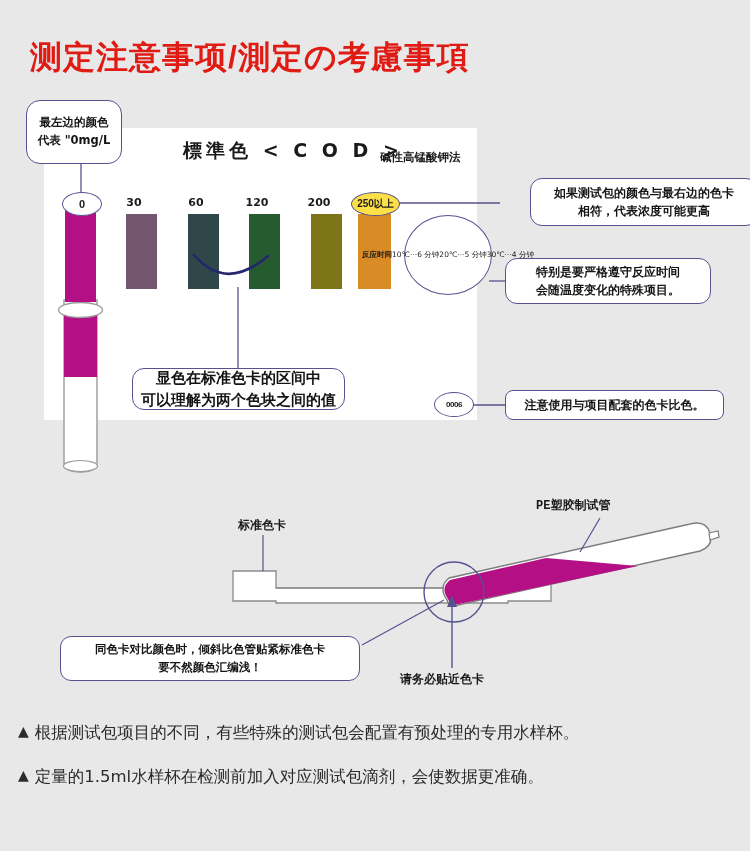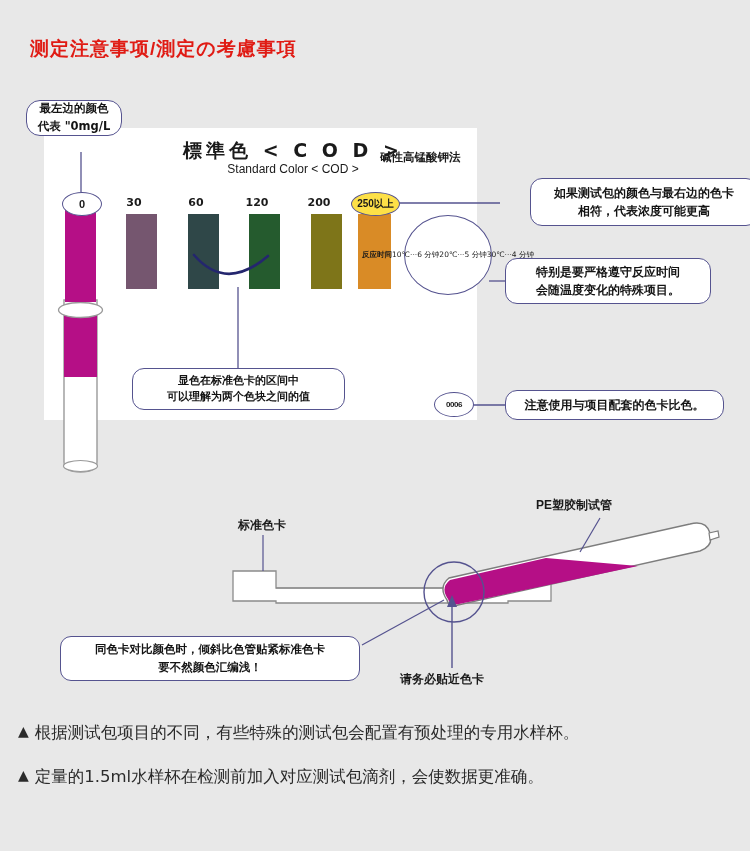--- a/index.html
+++ b/index.html
@@ -7,21 +7,21 @@
     width:750px;height:851px;
     background:#e8e8e8;
     font-family:"Liberation Sans","DejaVu Sans",sans-serif;
     overflow:hidden;position:relative;
   }
   .page{position:relative;width:750px;height:851px;}
 
   
   .title{
     position:absolute;left:30px;top:36px;
-    font-size:19px;font-weight:bold;color:#e01b14;
+    font-size:32px;font-weight:bold;color:#e01b14;
     letter-spacing:1px;white-space:nowrap;
   }
 
   
   .card-panel{
     position:absolute;left:44px;top:128px;width:433px;height:292px;
     background:#ffffff;
   }
 
   .chart-title{
@@ -81,57 +81,56 @@
   
   .callout{
     position:absolute;background:#fff;border:1.4px solid #55538f;
     border-radius:12px;color:#141414;font-weight:bold;
     display:flex;flex-direction:column;align-items:center;justify-content:center;
     text-align:center;font-family:"DejaVu Sans",sans-serif;
     box-sizing:border-box;z-index:7;
   }
   .callout span{display:block;white-space:nowrap;}
 
-  .c-left-top{left:26px;top:100px;width:96px;height:36px;font-size:11.5px;
+  .c-left-top{left:26px;top:100px;width:96px;height:64px;font-size:11.5px;
     line-height:1.55;border-radius:14px;}
   .c-right-1{left:530px;top:178px;width:228px;height:48px;font-size:12px;line-height:1.5;}
   .c-right-2{left:505px;top:258px;width:206px;height:46px;font-size:12px;line-height:1.5;}
-  .c-right-3{left:505px;top:390px;width:219px;height:30px;font-size:12px;}
-  .c-mid{left:132px;top:368px;width:213px;height:42px;font-size:11px;line-height:1.5;}
+  .c-right-3{left:505px;top:390px;width:219px;height:30px;font-size:12px;border-radius:8px;}
+  .c-mid{left:132px;top:368px;width:213px;height:42px;font-size:15px;line-height:1.5;}
   .c-bottom{left:60px;top:636px;width:300px;height:45px;font-size:11.5px;line-height:1.5;border-radius:11px;}
 
   
   svg.layer{position:absolute;left:0;top:0;width:750px;height:851px;
     pointer-events:none;overflow:visible;}
 
   
   .notes{position:absolute;left:18px;top:722px;width:715px;}
   .note{display:flex;align-items:flex-start;font-size:16.5px;color:#2b2b2b;
     margin-bottom:22px;font-family:"DejaVu Sans",sans-serif;}
   .note .tri{margin-right:6px;font-size:14px;line-height:1.35;}
   .note .txt{line-height:1.35;}
 
   
   .dlabel{
     position:absolute;font-size:12px;font-weight:bold;color:#1a1a1a;
-    white-space:nowrap;font-family:Liberation Sans, sans-serif;
+    white-space:nowrap;font-family:Liberation Mono, monospace;
   }
 </style>
 </head>
 <body>
 
 <div class="page">
 
   <div class="title">测定注意事项/測定の考慮事項</div>
 
   <div class="card-panel"></div>
 
   <div class="chart-title">
     <div class="cn">標準色 &lt; C O D &gt;</div>
-    <div class="en">Standard Color &lt; COD &gt;</div>
   </div>
   <div class="method">碱性高锰酸钾法</div>
 
   <div class="swatch-label" style="left:111px;top:196px;">30</div>
   <div class="swatch-label" style="left:173px;top:196px;">60</div>
   <div class="swatch-label" style="left:234px;top:196px;">120</div>
   <div class="swatch-label" style="left:296px;top:196px;">200</div>
 
   <div class="swatch" id="sw0" style="left: 65px; top: 214px; background: rgb(181, 15, 134);"></div>
   <div class="swatch" id="sw1" style="left: 126px; top: 214px; background: rgb(117, 86, 111);"></div>

